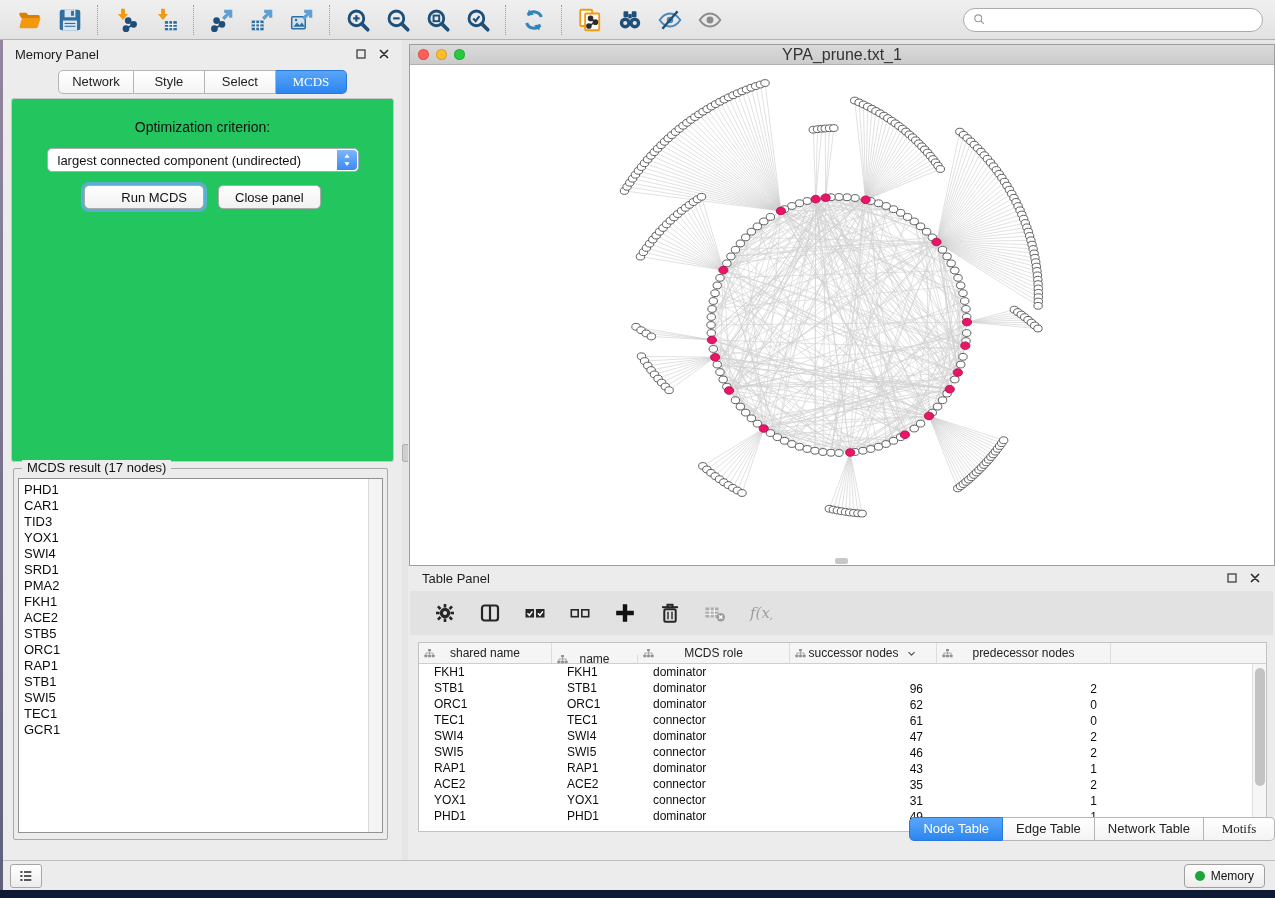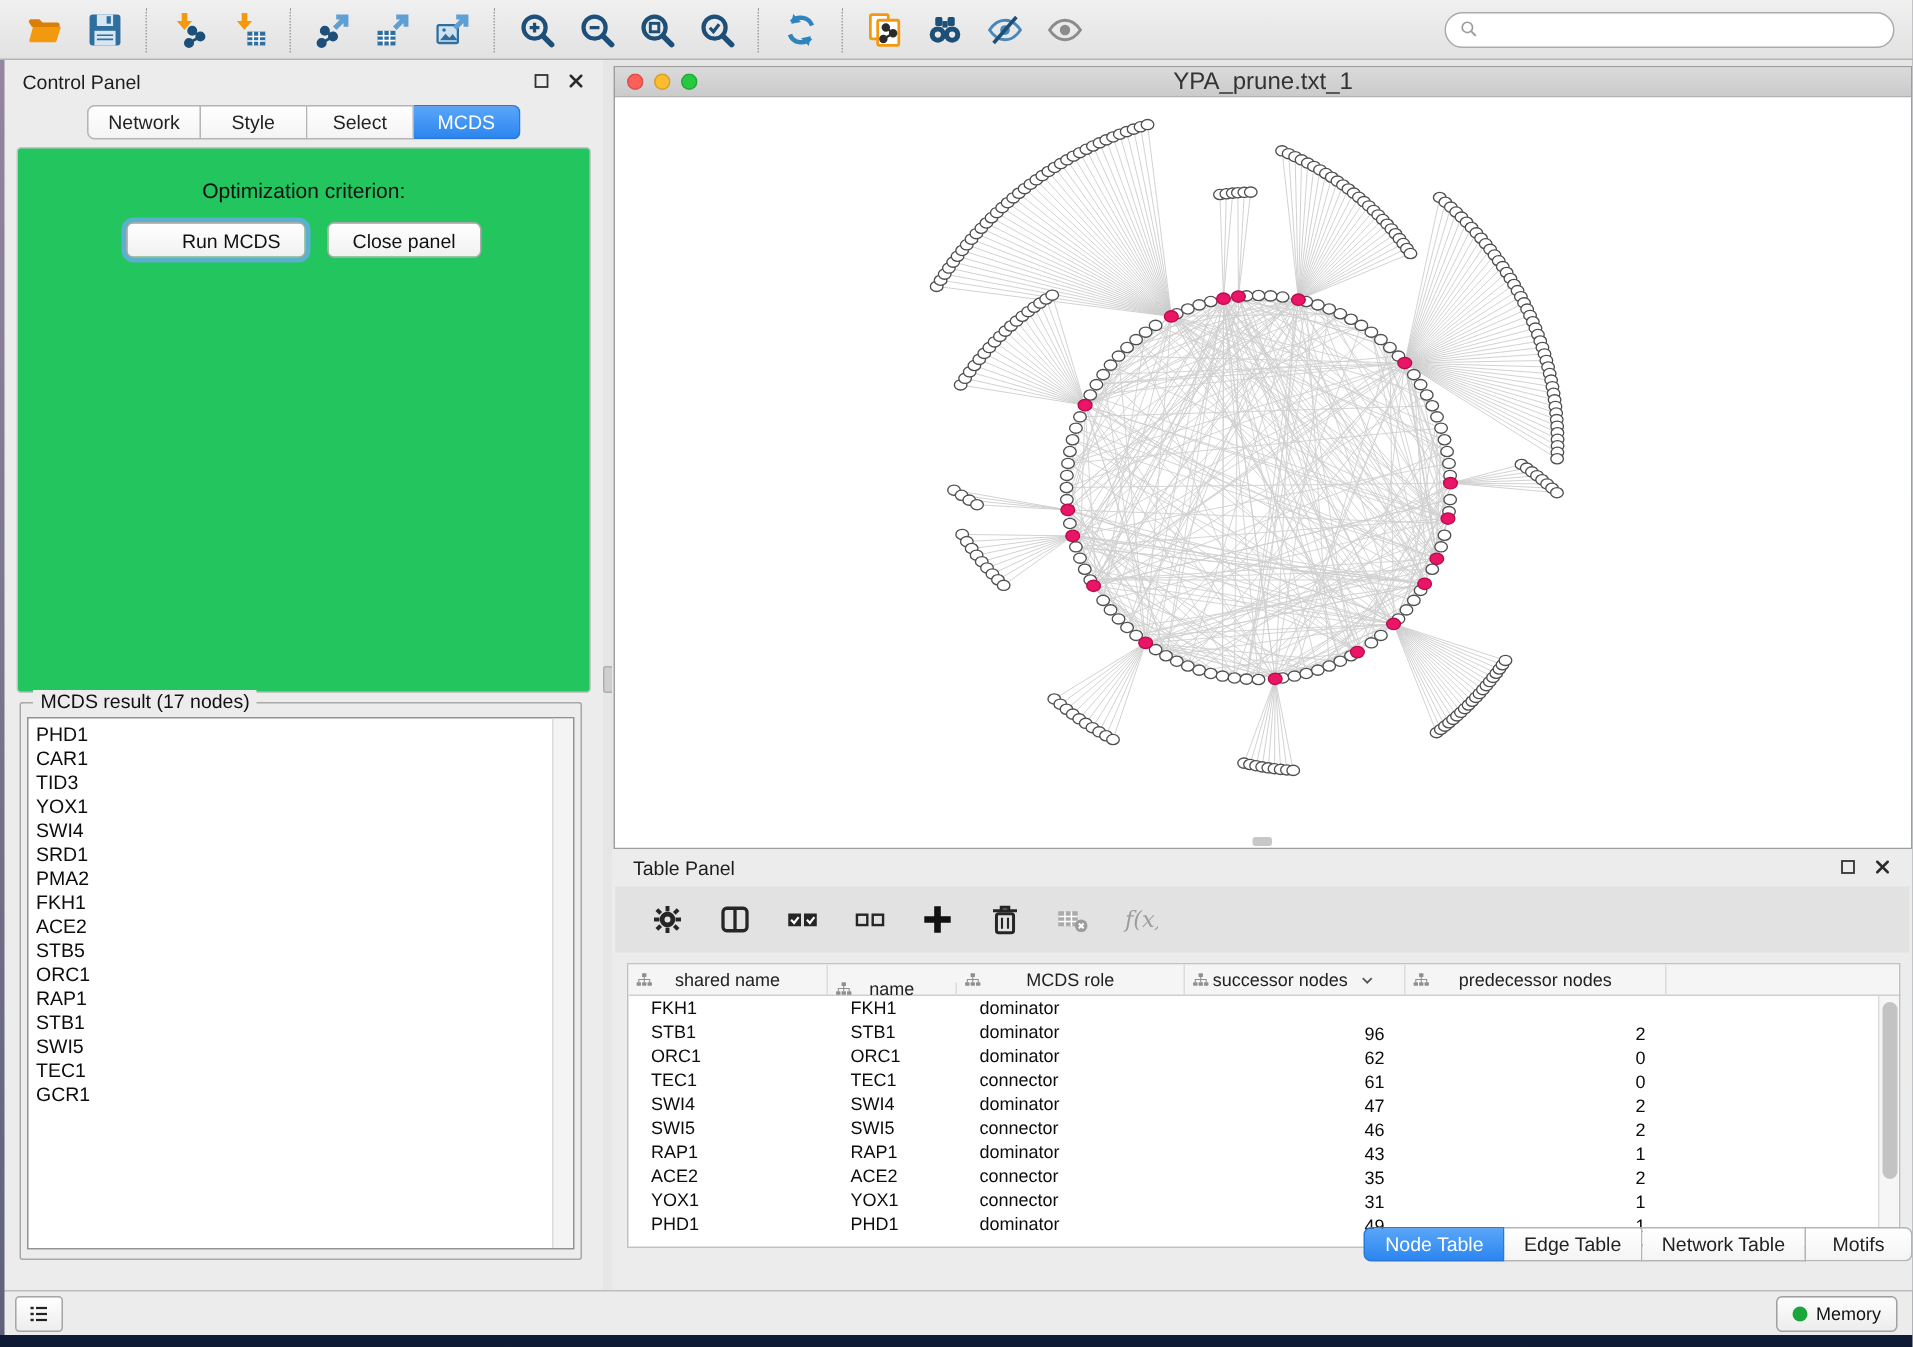--- a/index.html
+++ b/index.html
@@ -26,21 +26,21 @@
   .searchbox input{border:none;outline:none;flex:1;font-size:12px;background:transparent;min-width:0;}
   
   .control-panel{position:absolute;left:3px;top:40px;width:399px;height:820px;background:#ececec;}
   .panel-title-row{height:28px;display:flex;align-items:center;padding:0 12px;font-size:13px;color:#1d1d1d;}
   .float-close{margin-left:auto;display:flex;gap:11px;align-items:center;}
   .float-close svg{width:12px;height:12px;display:block;}
   .seg{display:flex;}
   .seg .tab{min-width:44px;text-align:center;padding:3px 13px;font-size:13px;color:#222;
     background:linear-gradient(#ffffff,#f4f4f4);border:1px solid #b5b5b5;border-left:none;}
   .seg .tab:first-child{border-left:1px solid #b5b5b5;border-top-left-radius:5px;border-bottom-left-radius:5px;}
-  .seg .tab:last-child{border-top-right-radius:5px;border-bottom-right-radius:5px;}
+  .seg .tab:last-child{border-top-right-radius:5px;border-bottom-right-radius:5px;font-family:Liberation Serif, serif;}
   .seg .tab.selected{background:linear-gradient(#59a6f8,#2c85f0);color:#fff;border-color:#2a79d8;}
   .cp-tabs{display:flex;justify-content:center;margin-top:2px;}
   .cp-inner{position:absolute;left:8px;top:58px;width:381px;height:362px;background:#22c55e;
     border:1px solid #c6c6c6;border-radius:3px;text-align:center;}
   .opt-label{margin-top:20px;font-size:14px;color:#111;}
   .dropdown{margin:13px auto 0;width:312px;height:24px;background:#fff;border:1px solid #adadad;border-radius:5px;
     position:relative;display:flex;align-items:center;font-size:13px;color:#111;
     padding-left:10px;box-sizing:border-box;text-align:left;}
   .dropdown .stepper{position:absolute;right:1px;top:1px;bottom:1px;width:20px;border-radius:0 4px 4px 0;
     background:linear-gradient(#7eb6f9,#3a8af1);display:flex;align-items:center;justify-content:center;}
@@ -267,21 +267,21 @@
       <svg viewBox="0 0 24 24">
         <circle cx="10" cy="10" r="5.5" fill="none" stroke="#9a9a9a" stroke-width="1.8"></circle>
         <line x1="14.2" y1="14.2" x2="19" y2="19" stroke="#9a9a9a" stroke-width="2"></line>
       </svg>
       <input placeholder="" style="">
     </div>
   </div>
 
   <div class="control-panel">
     <div class="panel-title-row">
-      <span>Control Panel</span>
+      <span>Memory Panel</span>
       <span class="float-close">
         <span class="icon-btn">
           <svg viewBox="0 0 24 24">
             <rect x="4" y="4" width="16" height="16" fill="none" stroke="#333" stroke-width="2.4"></rect>
           </svg>
         </span>
         <span class="icon-btn">
           <svg viewBox="0 0 24 24">
             <path d="M5 5l14 14M19 5L5 19" stroke="#2b2b2b" stroke-width="3.4" stroke-linecap="round"></path>
           </svg>
@@ -290,20 +290,29 @@
     </div>
     <div class="cp-tabs seg" id="cp-tabs">
         <div class="tab">Network</div>
         <div class="tab">Style</div>
         <div class="tab">Select</div>
         <div class="tab selected">MCDS</div>
       </div>
 
     <div class="cp-inner">
       <div class="opt-label">Optimization criterion:</div>
+      <div class="dropdown">
+        <span>largest connected component (undirected)</span>
+        <span class="stepper">
+          <svg viewBox="0 0 24 34">
+            <path d="M12 4l5.5 8h-11z" fill="#fff"></path>
+            <path d="M12 30l5.5-8h-11z" fill="#fff"></path>
+          </svg>
+        </span>
+      </div>
       <div class="btn-row">
         <div class="btn focus">Run MCDS</div>
         <div class="btn">Close panel</div>
       </div>
     </div>
 
     <div class="groupbox">
       <span class="gtitle">MCDS result (17 nodes)</span>
       <div class="listbox">
         <ul id="mcds-list">

